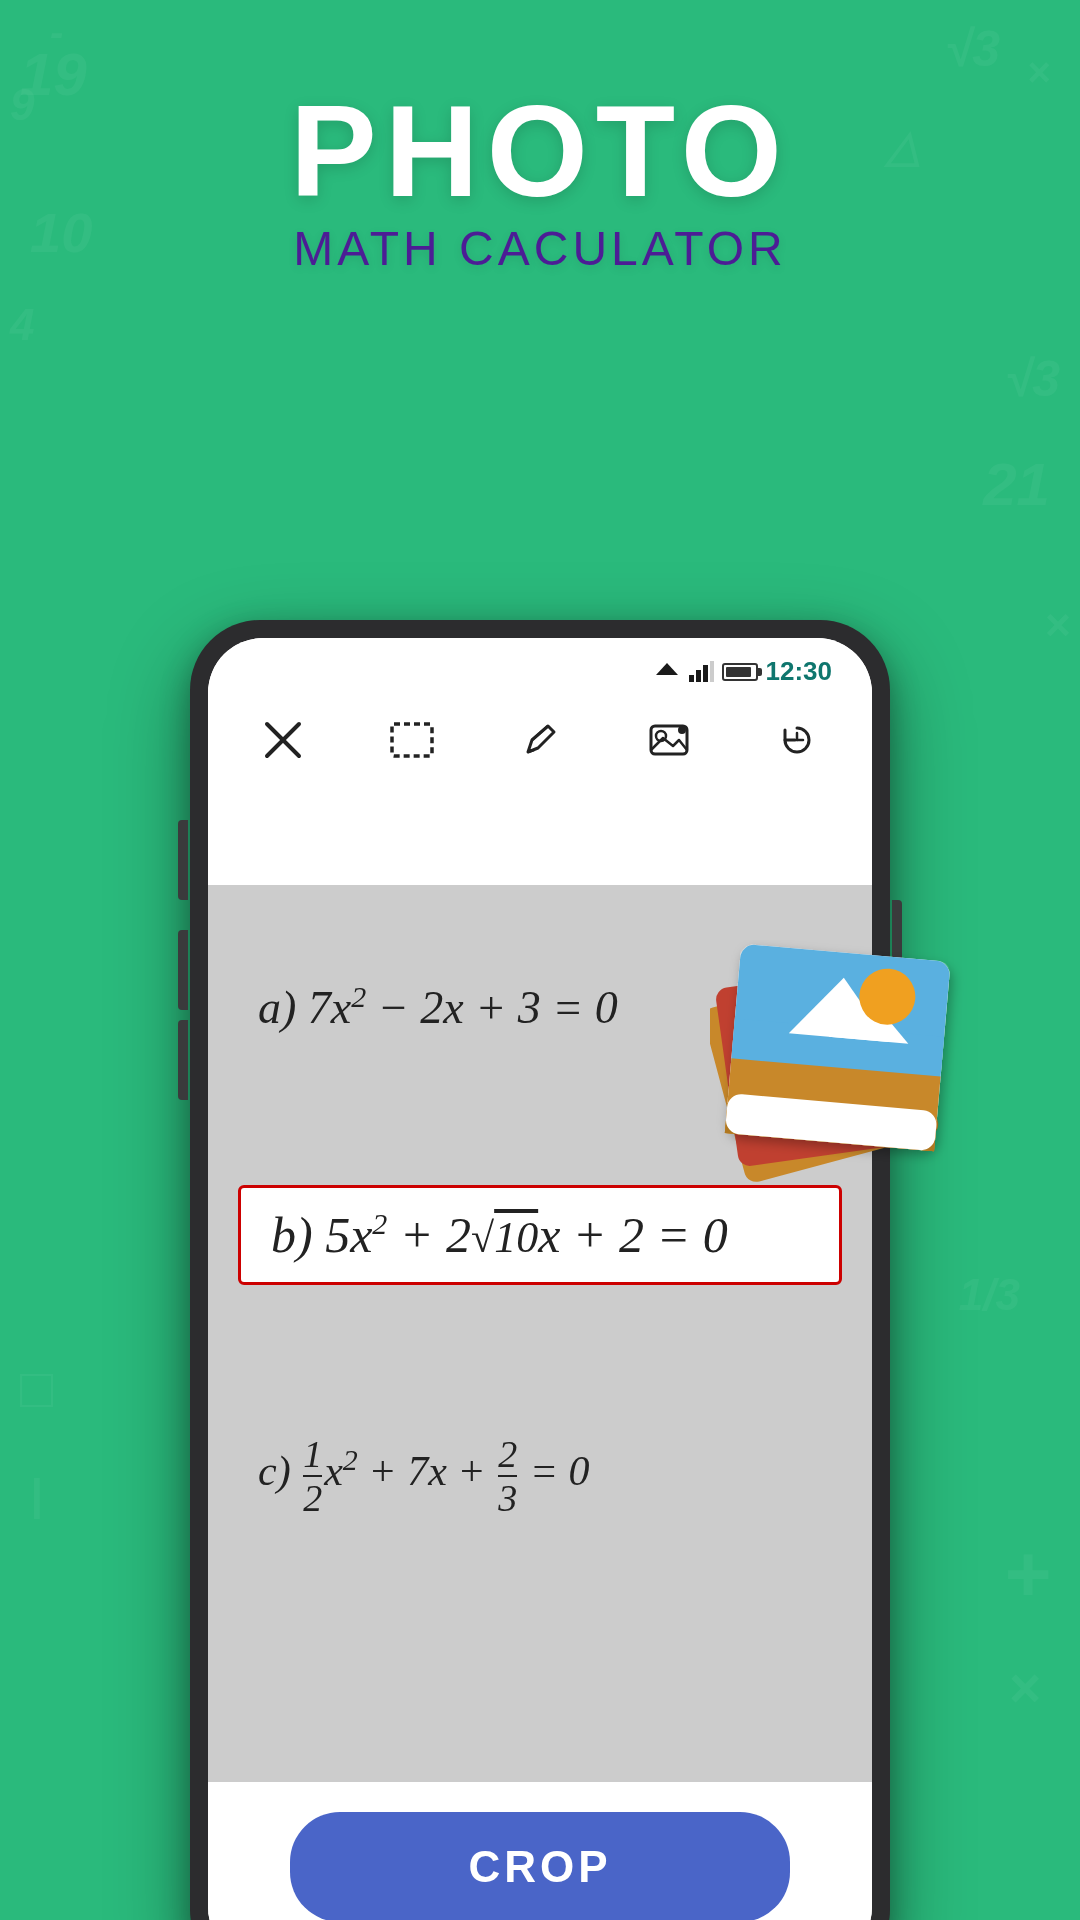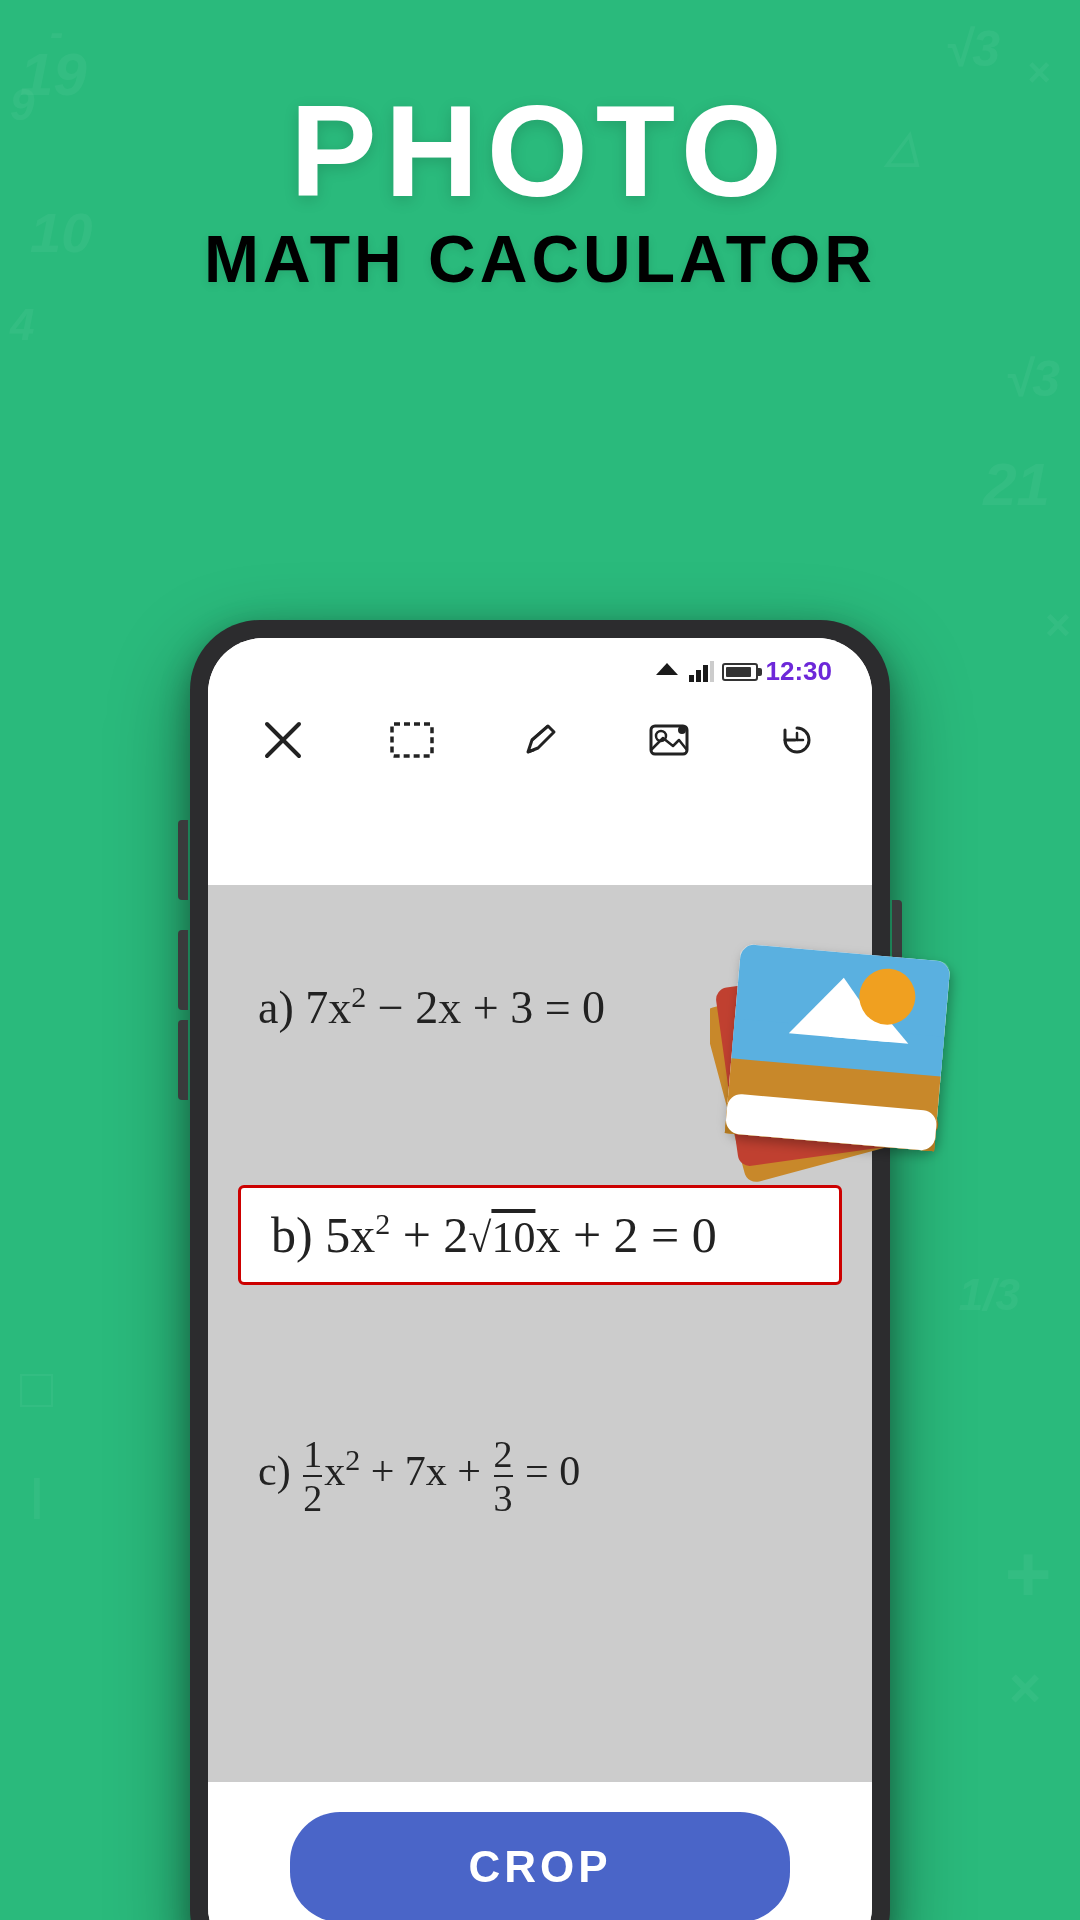--- a/index.html
+++ b/index.html
@@ -44,23 +44,23 @@
     .header-photo {
       font-size: 130px;
       font-weight: 900;
       color: white;
       letter-spacing: 8px;
       line-height: 1.1;
       text-shadow: 0 4px 15px rgba(0,0,0,0.15);
     }
 
     .header-subtitle {
-      font-size: 66px;
-      font-weight: 700;
-      color: #000000;
+      font-size: 48px;
+      font-weight: 400;
+      color: #4c1d95;
       letter-spacing: 4px;
       line-height: 1.1;
       text-shadow: 0 3px 10px rgba(0,0,0,0.1);
     }
 
     
     .phone-container {
       position: absolute;
       bottom: -60px;
       left: 50%;
@@ -126,21 +126,21 @@
 
     .status-icons {
       display: flex;
       align-items: center;
       gap: 8px;
     }
 
     .status-time {
       font-size: 26px;
       font-weight: 600;
-      color: #6d28d9;
+      color: #0f766e;
     }
 
     .battery-icon {
       width: 36px;
       height: 18px;
       border: 2px solid #333;
       border-radius: 3px;
       position: relative;
     }
     .battery-icon::after {
@@ -238,20 +238,21 @@
       border: 3px solid #cc0000;
       margin: 0 30px;
       border-radius: 6px;
       padding: 18px 30px;
     }
 
     .eq-label {
       font-size: 46px;
       color: #222;
       font-family: 'Times New Roman', serif;
+      font-style: italic;
     }
 
     .eq-label sup {
       font-size: 30px;
     }
 
     .fraction {
       display: inline-flex;
       flex-direction: column;
       align-items: center;

